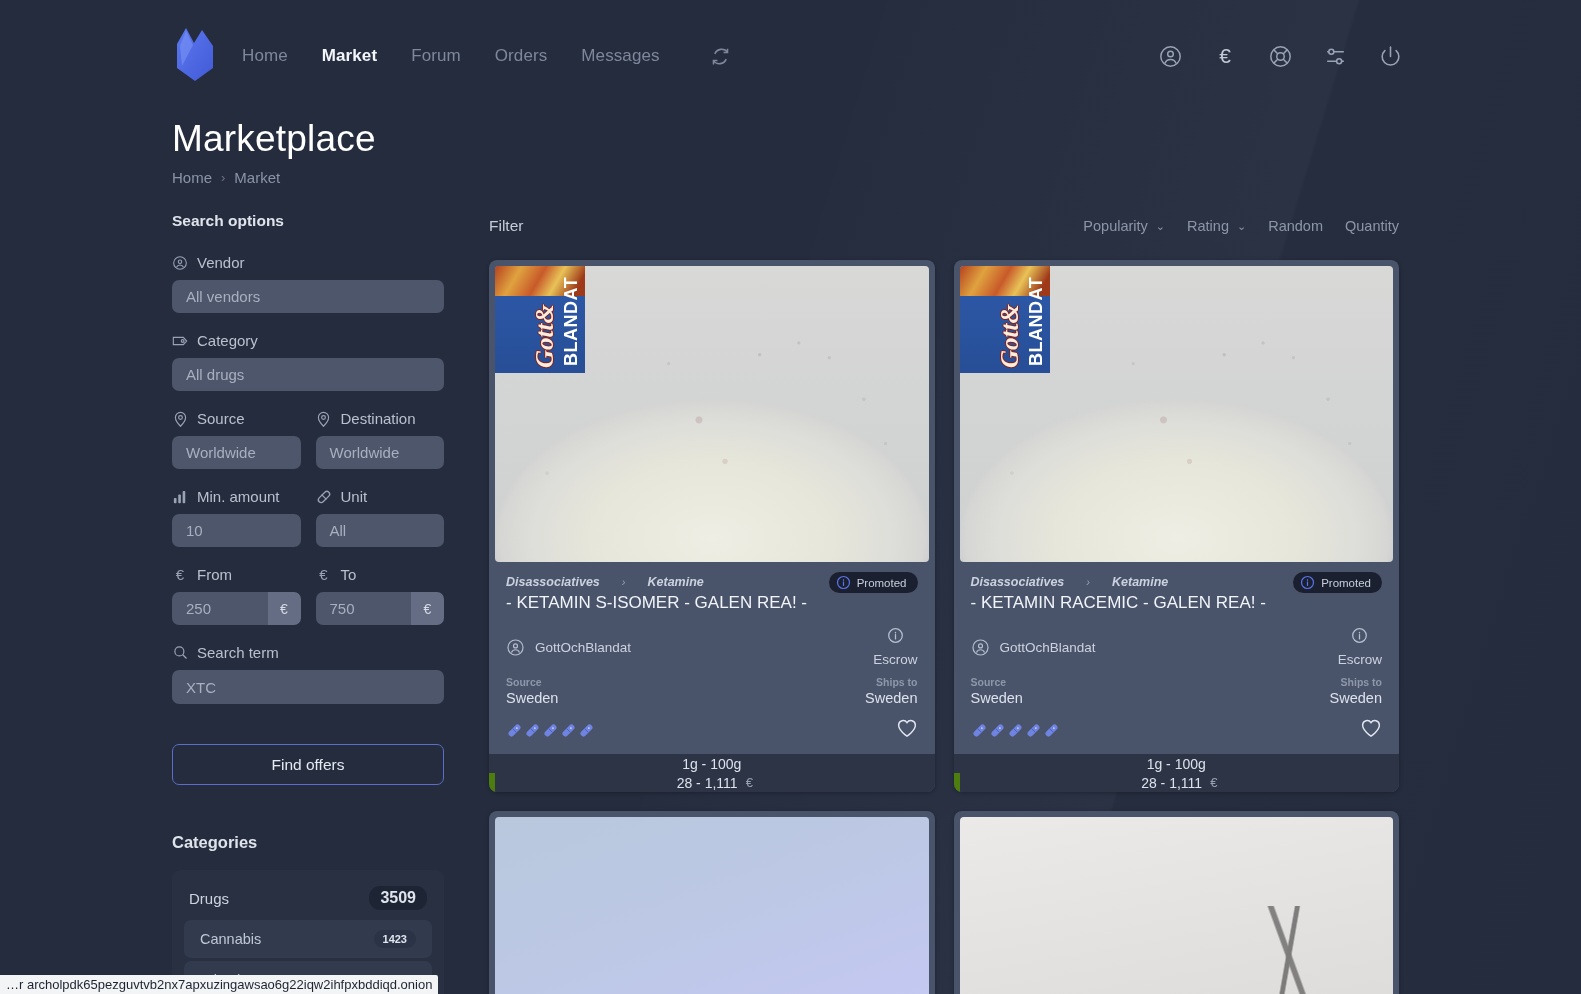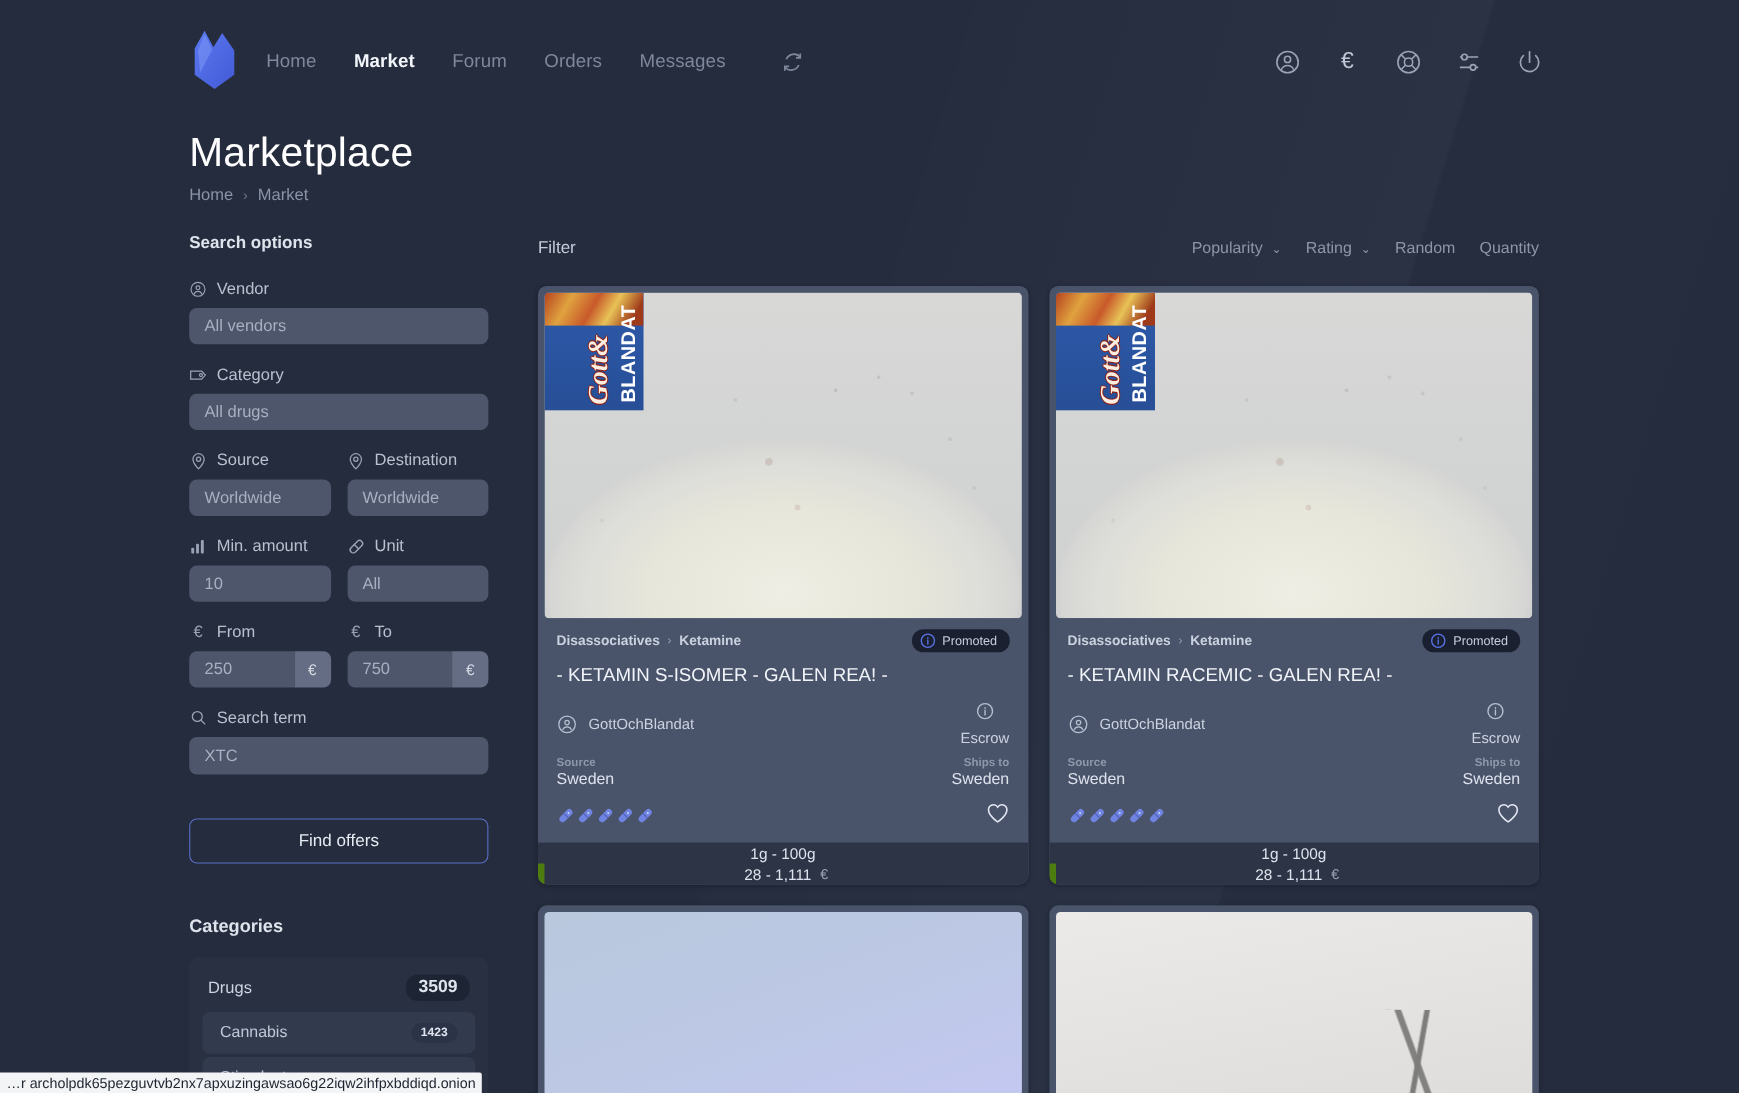--- a/index.html
+++ b/index.html
@@ -177,33 +177,33 @@
   .img-jars::before {
     content:""; position:absolute; right: 8%; top: 30%; width: 30%; height: 68%;
     background:
       linear-gradient(100deg, transparent 40%, #2b2b2b 41%, #2b2b2b 43%, transparent 44%),
       linear-gradient(70deg, transparent 55%, #333 56%, #333 58%, transparent 59%);
     opacity: .55;
   }
 
   .card-body { padding: 13px 17px 12px; }
   .crumbs {
-    display: flex; align-items: center; gap: 7px;
-    font-size: 12.5px; font-weight: 700; color: #cbd2df;
+    display: flex; align-items: center; gap: 22px;
+    font-size: 12.5px; font-weight: 700; color: #cbd2df; font-style: italic;
   }
   .crumbs .sep { color: #97a0b1; font-weight: 400; font-size: 11px; }
   .card-top { display: flex; align-items: flex-start; }
   .promoted {
     margin-left: auto; margin-top: -3px;
     background: #1a2030; border-radius: 13px; height: 21px;
     display: flex; align-items: center; gap: 6px; padding: 0 11px 0 7px;
   }
   .promoted .lbl { font-size: 11.5px; color: #c7cedb; }
   .card-title {
-    margin-top: 11px; font-size: 17px; color: #f1f4f9; font-weight: 400;
+    font-size: 17px; color: #f1f4f9; font-weight: 400;
     white-space: nowrap; overflow: hidden; text-overflow: ellipsis;
   }
   .vendor-row { margin-top: 14px; display: flex; align-items: center; }
   .vendor { display: flex; align-items: center; gap: 10px; font-size: 13.5px; color: #ccd3e0; cursor:pointer; }
   .escrow { margin-left: auto; display: flex; align-items: center; gap: 8px; font-size: 13.5px; color: #ccd3e0; flex-direction: column; }
   .geo-row { margin-top: 9px; display: flex; align-items: flex-end; }
   .geo .cap { font-size: 10.5px; color: #8e98aa; font-weight: 700; display:block; }
   .geo .val { font-size: 14.5px; color: #dde2ec; display:block; margin-top: 2px; }
   .geo.right { margin-left: auto; text-align: right; }
   .rate-row { margin-top: 12px; display: flex; align-items: center; }

